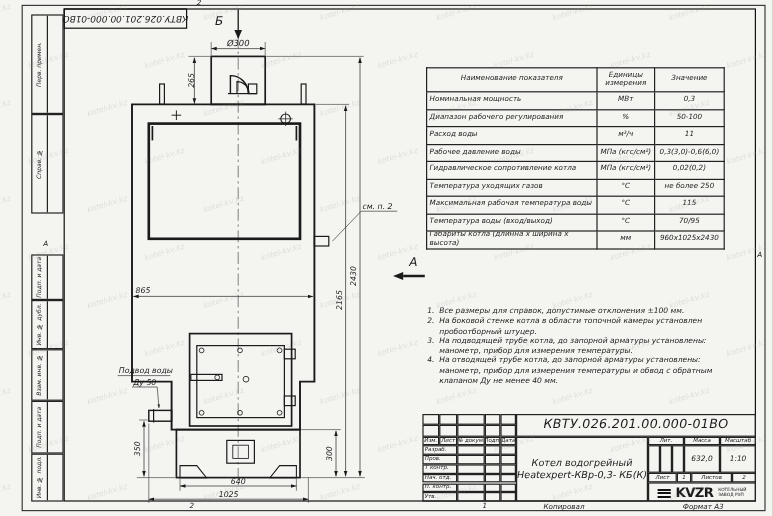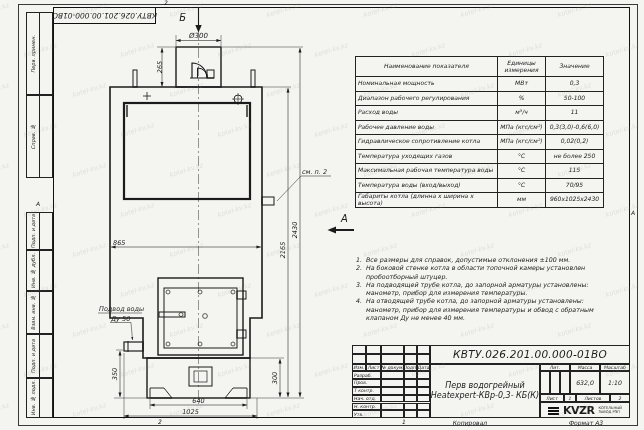--- a/index.html
+++ b/index.html
@@ -331,21 +331,21 @@
       <div class="c" style="left:52px;top:57.5px;width:13px;height:7.8px"></div>
       <div class="c" style="left:65px;top:57.5px;width:13px;height:7.8px"></div>
     <div class="c" style="left:0;top:65.3px;width:29px;height:7.7px;justify-content:flex-start;padding-left:1px">Утв.</div>
     <div class="c" style="left:29px;top:65.3px;width:23px;height:7.7px"></div>
       <div class="c" style="left:52px;top:65.3px;width:13px;height:7.7px"></div>
       <div class="c" style="left:65px;top:65.3px;width:13px;height:7.7px"></div>
 
     <div class="c doc" style="left:78px;top:0;width:200px;height:18.7px">КВТУ.026.201.00.000-01ВО</div>
 
     <div class="c name" style="left:78px;top:18.7px;width:110px;height:54.3px">
-      <span>Перв водогрейный</span>
+      <span>Котел водогрейный</span>
       <span>Heatexpert-КВр-0,3- КБ(К)</span>
     </div>
 
     <div class="c" style="left:188px;top:18.7px;width:30px;height:7.6px">Лит.</div>
     <div class="c" style="left:218px;top:18.7px;width:30px;height:7.6px">Масса</div>
     <div class="c" style="left:248px;top:18.7px;width:30px;height:7.6px">Масштаб</div>
     <div class="c" style="left:188px;top:26.3px;width:10px;height:22.9px"></div>
     <div class="c" style="left:198px;top:26.3px;width:10px;height:22.9px"></div>
     <div class="c" style="left:208px;top:26.3px;width:10px;height:22.9px"></div>
     <div class="c val" style="left:218px;top:26.3px;width:30px;height:22.9px">632,0</div>

